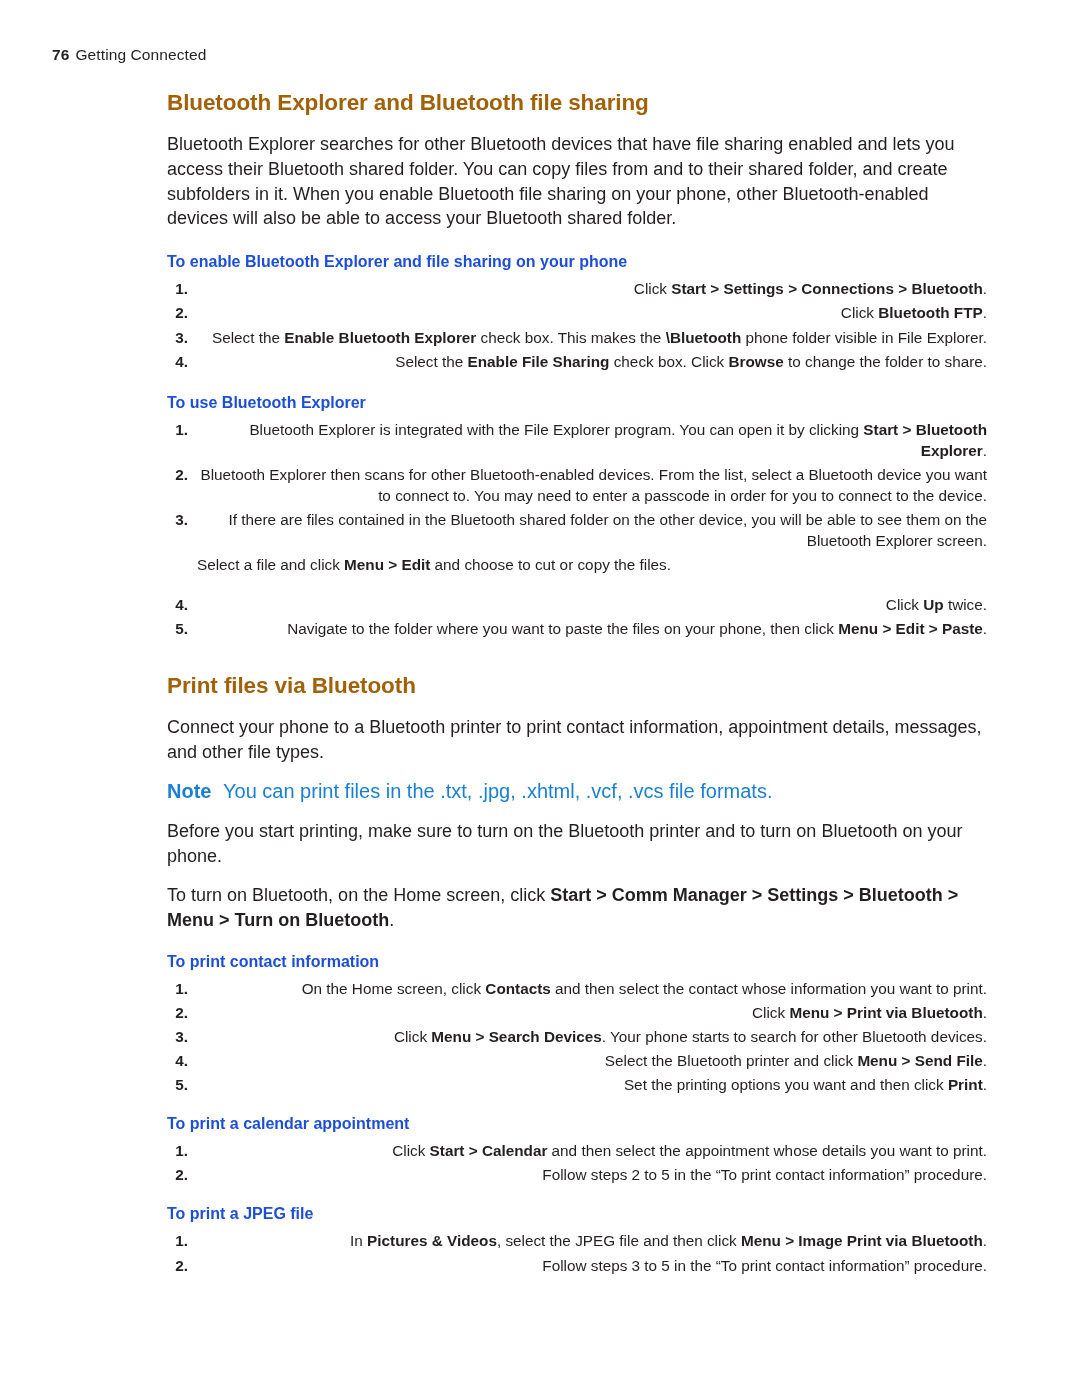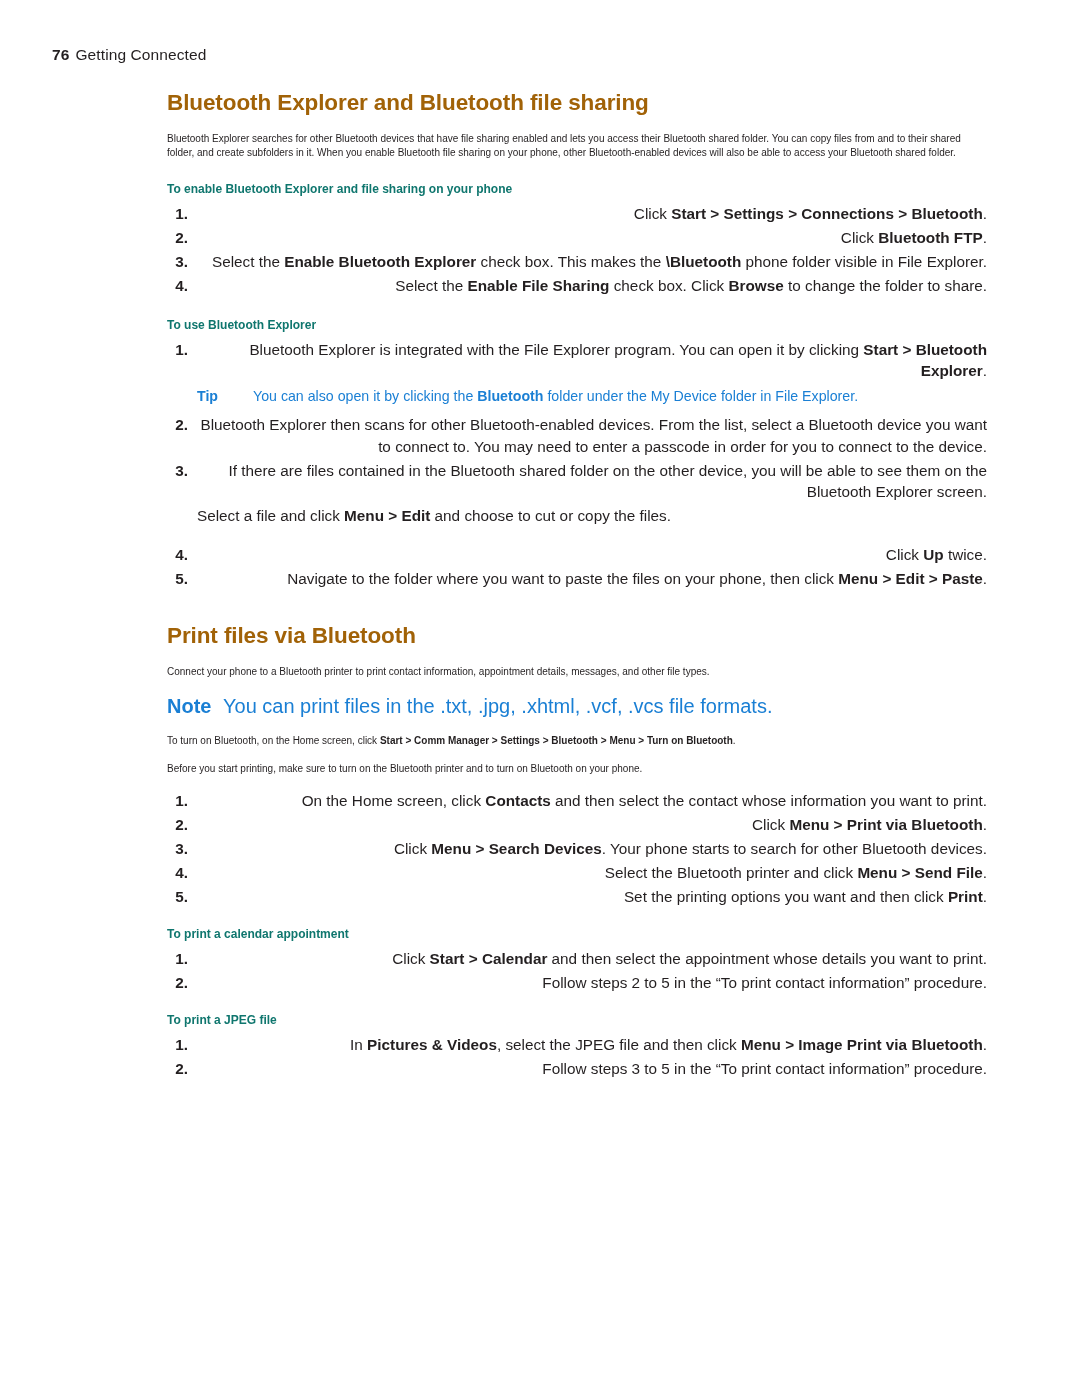--- a/index.html
+++ b/index.html
@@ -43,30 +43,30 @@
     font-size: 22.5px;
     font-weight: bold;
     color: #a16207;
     margin: 0 0 16px 0;
     letter-spacing: -0.1px;
   }
   h1.title.second {
     margin-top: 34px;
   }
   h2.sub {
-    font-size: 12px;
-    font-weight: bold;
-    color: #0f766e;
+    font-size: 16px;
+    font-weight: bold;
+    color: #1d4ed8;
     margin: 22px 0 7px 0;
   }
   h2.sub.tight {
     margin-top: 20px;
   }
   p.para {
-    font-size: 10px;
+    font-size: 18px;
     line-height: 1.38;
     margin: 0 0 14px 0;
   }
   .ol {
     margin: 0;
     padding: 0;
     list-style: none;
   }
   .li {
     display: flex;
@@ -158,24 +158,20 @@
 
     <h2 class="sub">To use Bluetooth Explorer</h2>
 
     <div class="ol">
       <div class="li">
         <span class="num">1.</span>
         <span class="txt">Bluetooth Explorer is integrated with the File Explorer program. You can open it by clicking <b>Start &gt; Bluetooth Explorer</b>.</span>
       </div>
     </div>
 
-    <div class="tipline">
-      <span class="lbl">Tip</span>
-      <span>You can also open it by clicking the <b>Bluetooth</b> folder under the My Device folder in File Explorer.</span>
-    </div>
 
     <div class="ol">
       <div class="li">
         <span class="num">2.</span>
         <span class="txt">Bluetooth Explorer then scans for other Bluetooth-enabled devices. From the list, select a Bluetooth device you want to connect to. You may need to enter a passcode in order for you to connect to the device.</span>
       </div>
       <div class="li">
         <span class="num">3.</span>
         <span class="txt">If there are files contained in the Bluetooth shared folder on the other device, you will be able to see them on the Bluetooth Explorer screen.</span>
       </div>
@@ -192,24 +188,25 @@
 
     <h1 class="title second">Print files via Bluetooth</h1>
 
     <p class="para">Connect your phone to a Bluetooth printer to print contact information, appointment details, messages, and other file types.</p>
 
     <div class="noteline">
       <span class="lbl">Note</span>
       <span>You can print files in the .txt, .jpg, .xhtml, .vcf, .vcs file formats.</span>
     </div>
 
+    <p class="para">Before you start printing, make sure to turn on the Bluetooth printer and to turn on Bluetooth on your phone.</p>
+
     <p class="para">To turn on Bluetooth, on the Home screen, click <b>Start &gt; Comm Manager &gt; Settings &gt; Bluetooth &gt; Menu &gt; Turn on Bluetooth</b>.</p>
 
-    <p class="para">Before you start printing, make sure to turn on the Bluetooth printer and to turn on Bluetooth on your phone.</p>
-
+    <h2 class="sub tight">To print contact information</h2>
 
     <div class="ol">
       <div class="li">
         <span class="num">1.</span>
         <span class="txt">On the Home screen, click <b>Contacts</b> and then select the contact whose information you want to print.</span>
       </div>
       <div class="li">
         <span class="num">2.</span>
         <span class="txt">Click <b>Menu &gt; Print via Bluetooth</b>.</span>
       </div>

